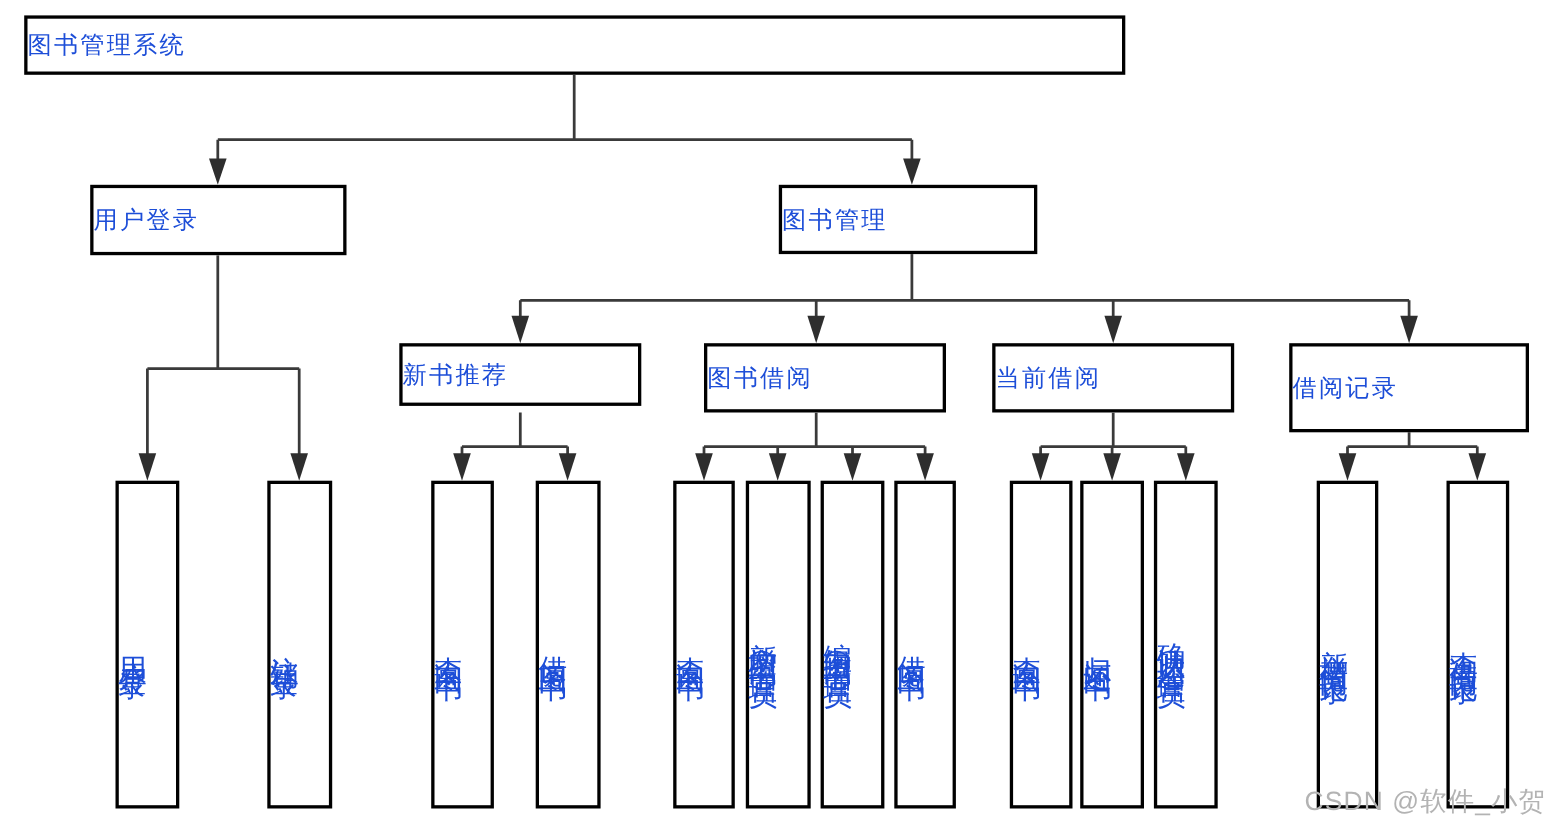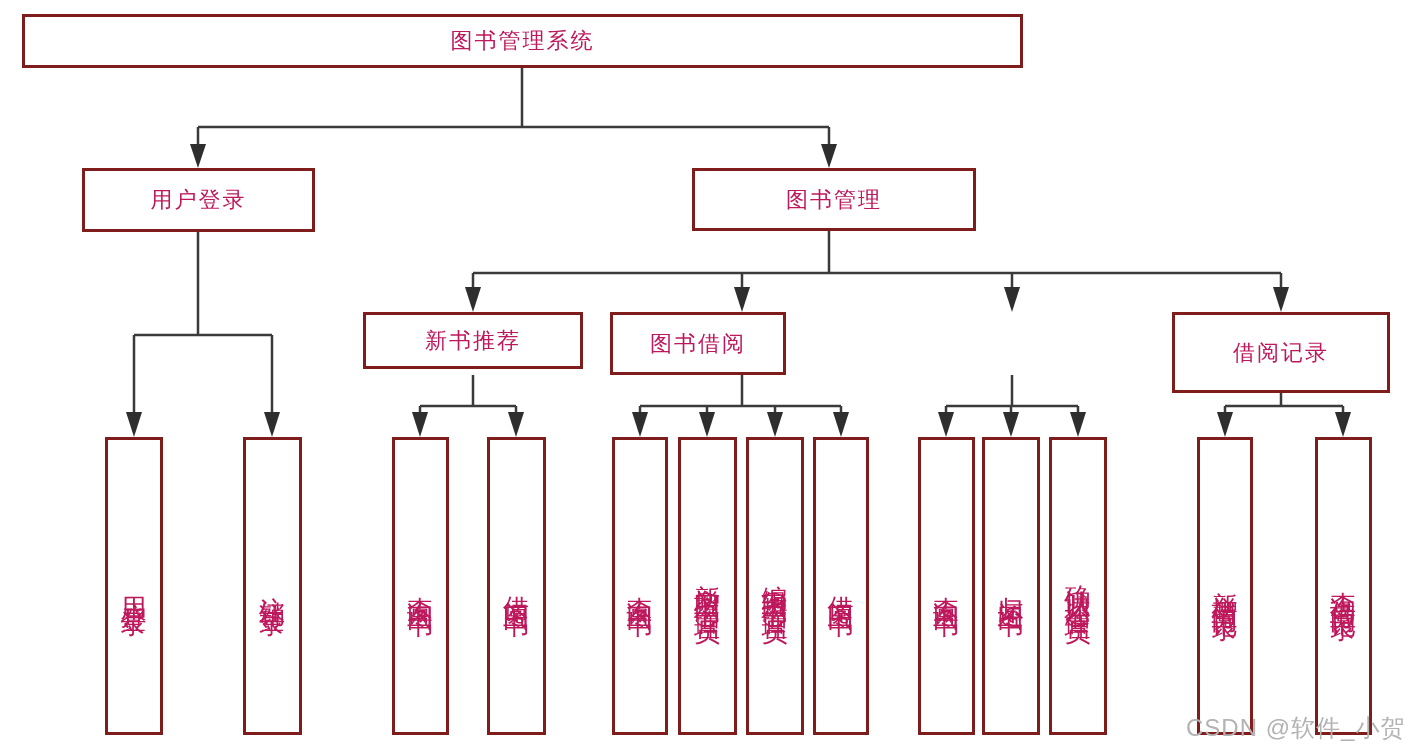--- a/index.html
+++ b/index.html
@@ -17,26 +17,25 @@
   }
   .connectors {
     position: absolute;
     left: 0; top: 0;
     width: 1405px;
     height: 747px;
   }
   .node {
     position: absolute;
     box-sizing: border-box;
-    border: 3px solid #7f1d1d;
+    border: 3px solid #000000;
     background: #ffffff;
     display: flex;
     align-items: center;
-    justify-content: center;
-    color: #be185d;
+    color: #1d4ed8;
   }
   .hbox span {
     font-size: 22px;
     letter-spacing: 2px;
     line-height: 1;
     white-space: nowrap;
   }
   .vbox span {
     writing-mode: vertical-rl;
     text-orientation: mixed;
@@ -108,29 +107,32 @@
     </g>
   </svg>
 
   <div class="node hbox" style="left:22px;top:14px;width:1001px;height:54px">
     <span>图书管理系统</span>
   </div>
 
   <div class="node hbox" style="left:82px;top:168px;width:233px;height:64px">
     <span>用户登录</span>
   </div>
-  <div class="node hbox" style="left:692px;top:168px;width:284px;height:63px">
+  <div class="node hbox" style="left:708px;top:168px;width:235px;height:63px">
     <span>图书管理</span>
   </div>
 
   <div class="node hbox" style="left:363px;top:312px;width:220px;height:57px">
     <span>新书推荐</span>
   </div>
-  <div class="node hbox" style="left:610px;top:312px;width:176px;height:63px">
+  <div class="node hbox" style="left:640px;top:312px;width:220px;height:63px">
     <span>图书借阅</span>
+  </div>
+  <div class="node hbox" style="left:902px;top:312px;width:220px;height:63px">
+    <span>当前借阅</span>
   </div>
   <div class="node hbox" style="left:1172px;top:312px;width:218px;height:81px">
     <span>借阅记录</span>
   </div>
 
   <div class="node vbox" style="left:105px;top:437px;width:58px;height:298px">
     <span>用户登录</span>
   </div>
   <div class="node vbox" style="left:243px;top:437px;width:59px;height:298px">
     <span>注销登录</span>

